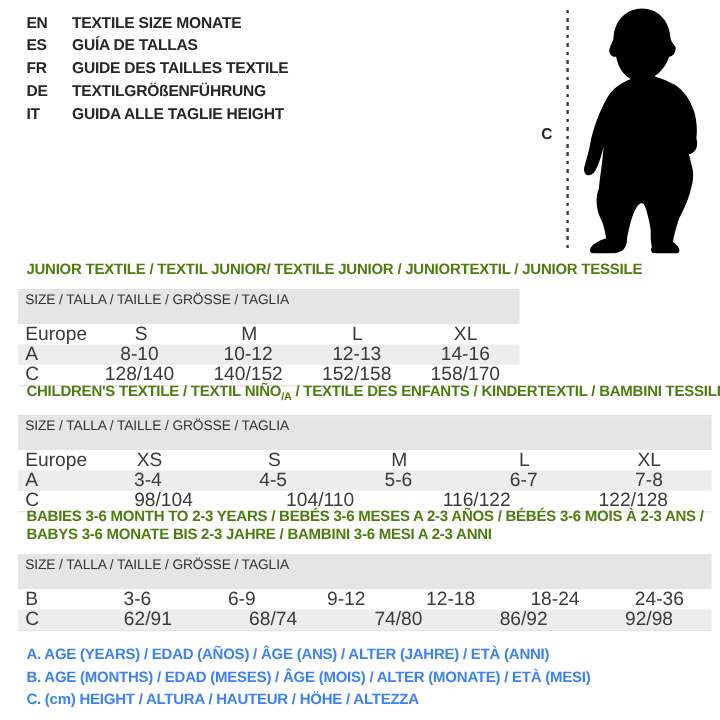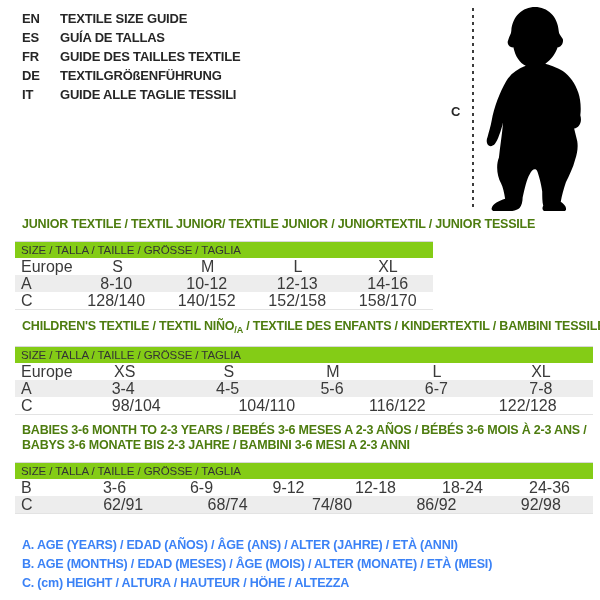--- a/index.html
+++ b/index.html
@@ -23,56 +23,56 @@
     position:absolute;left:22px;font-size:12.5px;font-weight:bold;color:#4d7c0f;
     letter-spacing:-0.2px;line-height:15px;white-space:nowrap;
   }
   .sub-a{font-size:9px;vertical-align:-3px;}
   .size-table{
     position:absolute;left:15px;border-top:1px solid #d8d8d8;border-bottom:1px solid #e3e3e3;
   }
   .t-narrow{width:418px;}
   .t-wide{width:578px;}
   .thead{
-    background:#84cc16;color:#333333;height:16px;line-height:16px;
+    background:#e5e5e5;color:#333333;height:28px;line-height:16px;
     font-size:11.5px;padding-left:6px;letter-spacing:-0.1px;
   }
   .trow{display:flex;height:17px;line-height:17px;font-size:16px;color:#3a3a3a;}
   .trow.striped{background:#ededed;}
   .rlabel{flex:0 0 50px;padding-left:6px;text-align:left;}
   .cell{flex:1 1 0;text-align:center;}
   
   .footnotes{position:absolute;left:22px;top:536px;}
   .footnote{font-size:12.5px;font-weight:bold;color:#3b82f6;line-height:19px;letter-spacing:-0.2px;white-space:nowrap;}
 </style>
 </head>
 <body>
 
 <div class="canvas">
 
   <div class="lang-block">
     <div class="lang-row">
       <span class="lang-code">EN</span>
-      <span>TEXTILE SIZE GUIDE</span>
+      <span>TEXTILE SIZE MONATE</span>
     </div>
     <div class="lang-row">
       <span class="lang-code">ES</span>
       <span>GUÍA DE TALLAS</span>
     </div>
     <div class="lang-row">
       <span class="lang-code">FR</span>
       <span>GUIDE DES TAILLES TEXTILE</span>
     </div>
     <div class="lang-row">
       <span class="lang-code">DE</span>
       <span>TEXTILGRÖßENFÜHRUNG</span>
     </div>
     <div class="lang-row">
       <span class="lang-code">IT</span>
-      <span>GUIDE ALLE TAGLIE TESSILI</span>
+      <span>GUIDA ALLE TAGLIE HEIGHT</span>
     </div>
   </div>
 
   <div class="measure-line"></div>
   <div class="measure-label">C</div>
   <svg class="baby-svg" width="106" height="206" viewBox="0 0 100 200">
     <path fill="#000000" d="
       M50,2
       C38,2 28,11 27,25
       C27,28 25,30 24,34

